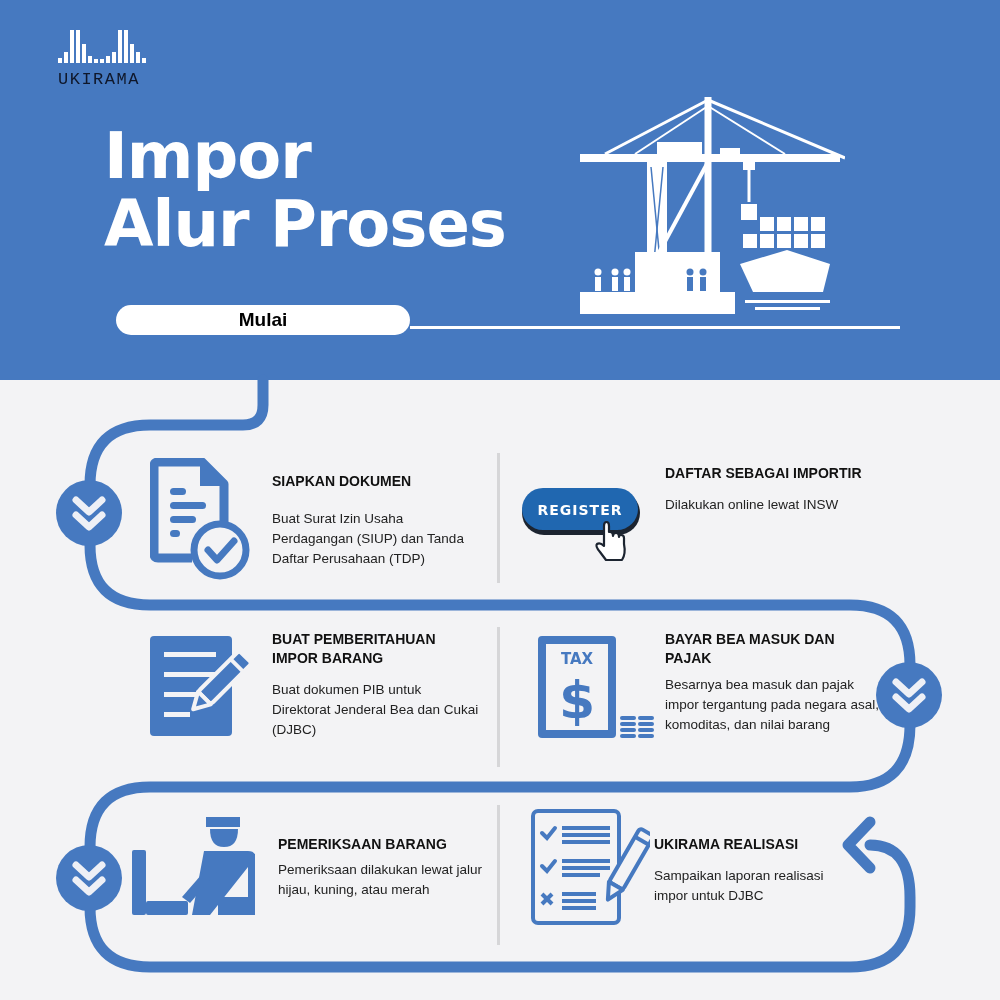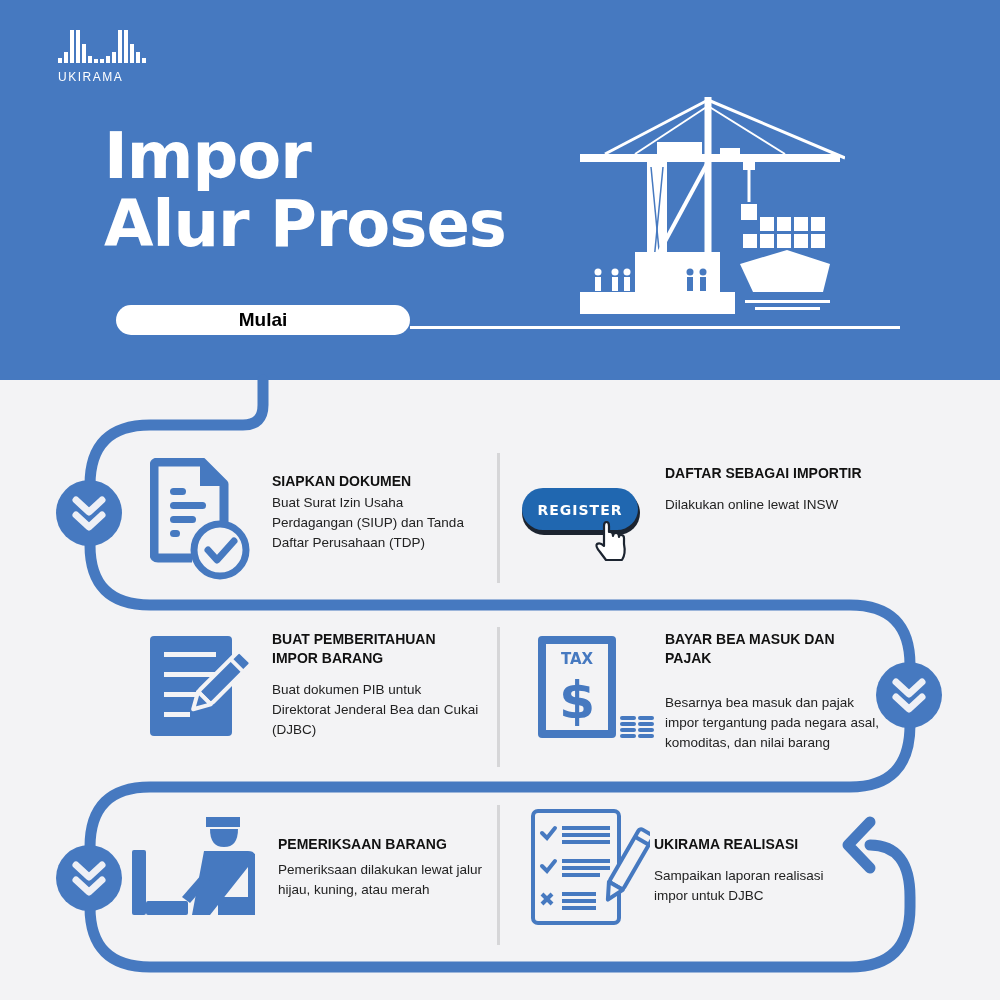--- a/index.html
+++ b/index.html
@@ -1,19 +1,19 @@
 <!DOCTYPE html>
 <html><head>
 <meta charset="utf-8">
 <style>
   html, body { margin:0; padding:0; }
   body { width:1000px; height:1000px; position:relative; overflow:hidden; background:#f3f3f5; font-family:"Liberation Sans", sans-serif; }
   .header { position:absolute; left:0; top:0; width:1000px; height:380px; background:#4679c0; }
   .logo { position:absolute; left:58px; top:28px; width:92px; }
-  .logo-text { position:absolute; left:58px; top:70px; color:#ffffff; font-size:12px; letter-spacing:1.5px; font-family:Liberation Sans, sans-serif; }
+  .logo-text { position:absolute; left:58px; top:70px; color:#0f172a; font-size:17px; letter-spacing:1.5px; font-family:Liberation Mono, monospace; }
   .title { position:absolute; left:104px; top:122px; color:#fff; font-weight:bold; font-size:64px; line-height:68px; letter-spacing:-1px; font-family:"DejaVu Sans", sans-serif; }
   .start-pill { position:absolute; left:116px; top:305px; width:294px; height:30px; background:#fff; border-radius:24px; display:flex; align-items:center; justify-content:center; font-weight:bold; font-size:19px; color:#000; }
   .start-line { position:absolute; left:410px; top:326px; width:490px; height:3px; background:#fff; }
   .crane { position:absolute; left:575px; top:92px; }
   svg.track { position:absolute; left:0; top:0; }
   .step { position:absolute; }
   .step-title { font-weight:bold; font-size:14px; line-height:19px; color:#111; }
   .step-desc { font-size:13.5px; line-height:20px; color:#222; }
   .divider { position:absolute; width:3px; background:#d6d6d8; }
   .icon { position:absolute; }
@@ -125,21 +125,21 @@
   <path d="M52 4 L52 26 L74 26" fill="#4679c0" stroke="#4679c0" stroke-width="4"></path>
   <rect x="20" y="30" width="16" height="7" rx="3.5" fill="#4679c0"></rect>
   <rect x="20" y="44" width="36" height="7" rx="3.5" fill="#4679c0"></rect>
   <rect x="20" y="58" width="26" height="7" rx="3.5" fill="#4679c0"></rect>
   <rect x="20" y="72" width="10" height="7" rx="3.5" fill="#4679c0"></rect>
   <circle cx="70" cy="92" r="26" fill="#f3f3f5" stroke="#4679c0" stroke-width="7"></circle>
   <polyline points="58,92 67,102 84,83" fill="none" stroke="#4679c0" stroke-width="7" stroke-linecap="round" stroke-linejoin="round"></polyline>
 </svg>
 <div class="step" style="left:272px;top:472px;width:205px">
   <div class="step-title">SIAPKAN DOKUMEN</div>
-  <div class="step-desc" style="margin-top:2px">Buat Surat Izin Usaha Perdagangan (SIUP) dan Tanda Daftar Perusahaan (TDP)</div>
+  <div class="step-desc" style="margin-top:18px">Buat Surat Izin Usaha Perdagangan (SIUP) dan Tanda Daftar Perusahaan (TDP)</div>
 </div>
 
 <svg class="icon" style="left:520px;top:488px" width="120" height="75" viewBox="0 0 120 75">
   <rect x="2" y="3" width="118" height="44" rx="22" fill="#1c2430"></rect>
   <rect x="2" y="0" width="116" height="42" rx="21" fill="#2067b0"></rect>
   <text x="60" y="27" text-anchor="middle" font-family="DejaVu Sans, sans-serif" font-weight="bold" font-size="14" fill="#fff" letter-spacing="1">REGISTER</text>
   <path d="M84 38 L84 58 Q80 54 77 56 Q75 58 80 64 L86 72 L102 72 Q106 66 104 56 L104 50 Q104 47 101 47 Q99 47 99 49 Q99 45 96 45 Q93 45 93 48 Q93 44 90 44 L89 44 L89 38 Q89 34 86.5 34 Q84 34 84 38 Z" fill="#fff" stroke="#1c2430" stroke-width="2.2" stroke-linejoin="round"></path>
 </svg>
 <div class="step" style="left:665px;top:464px;width:210px">
   <div class="step-title">DAFTAR SEBAGAI IMPORTIR</div>
@@ -174,21 +174,21 @@
       <rect x="82" y="92" width="16" height="4" rx="2"></rect>
       <rect x="82" y="98" width="16" height="4" rx="2"></rect>
     <rect x="100" y="80" width="16" height="4" rx="2"></rect>
       <rect x="100" y="86" width="16" height="4" rx="2"></rect>
       <rect x="100" y="92" width="16" height="4" rx="2"></rect>
       <rect x="100" y="98" width="16" height="4" rx="2"></rect>
   </g>
 </svg>
 <div class="step" style="left:665px;top:630px;width:215px">
   <div class="step-title">BAYAR BEA MASUK DAN PAJAK</div>
-  <div class="step-desc" style="margin-top:25px">Besarnya bea masuk dan pajak impor tergantung pada negara asal, komoditas, dan nilai barang</div>
+  <div class="step-desc" style="margin-top:7px">Besarnya bea masuk dan pajak impor tergantung pada negara asal, komoditas, dan nilai barang</div>
 </div>
 
 <svg class="icon" style="left:130px;top:815px" width="125" height="105" viewBox="0 0 125 105">
   <g fill="#4679c0">
     <path d="M118 30 Q112 10 90 0 L80 6 Z" opacity="0"></path>
     <rect x="76" y="2" width="34" height="10"></rect>
     <path d="M80 14 L108 14 Q108 32 94 32 Q80 32 80 14 Z"></path>
     <path d="M74 36 L118 36 Q126 36 126 44 L126 100 L88 100 L88 82 L118 82 L118 52 L80 100 L62 100 Z"></path>
     <rect x="2" y="35" width="14" height="65" rx="2"></rect>
     <rect x="16" y="86" width="42" height="14" rx="2"></rect>

